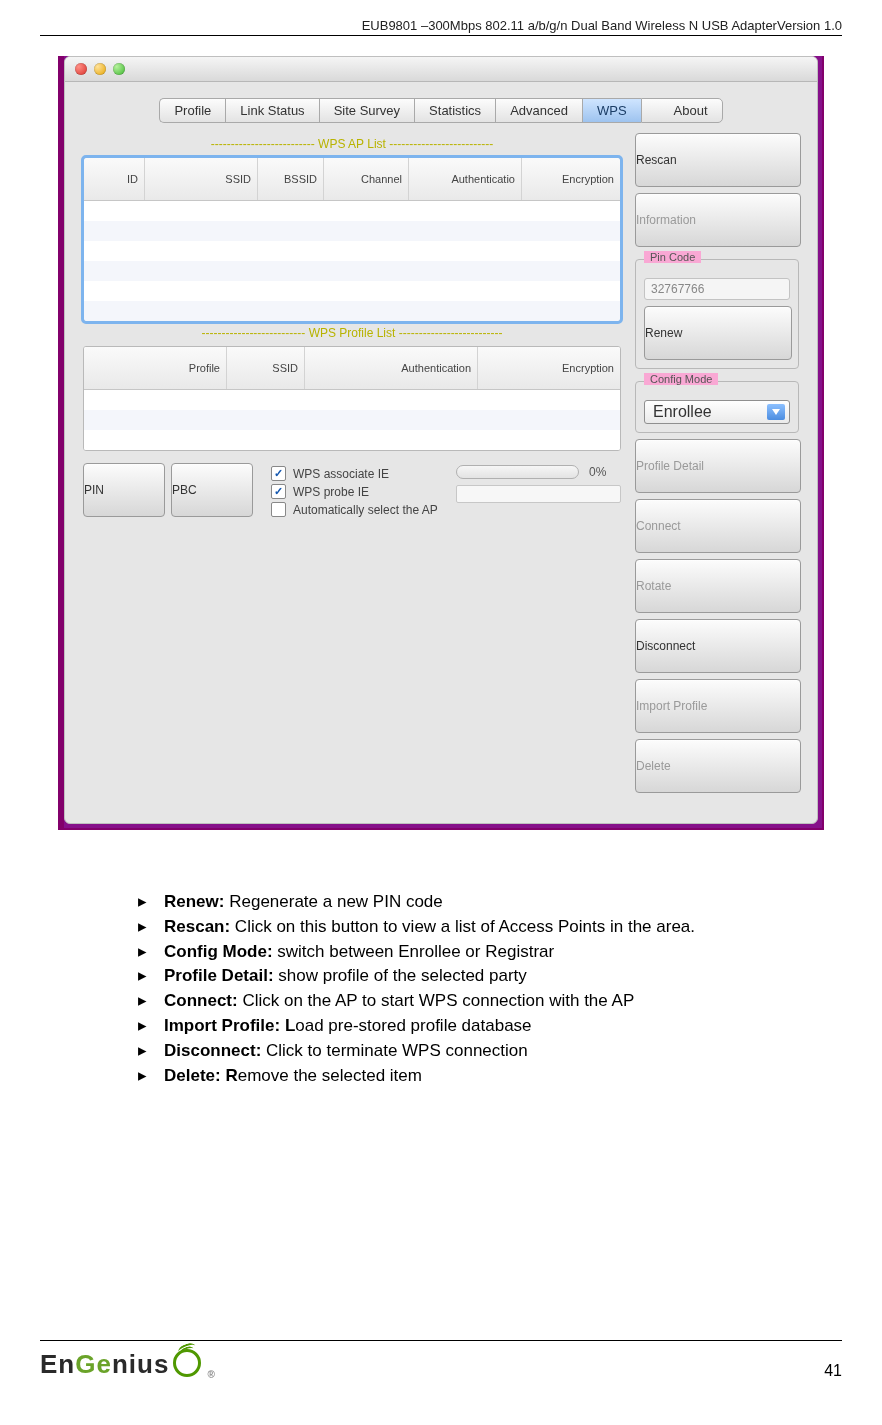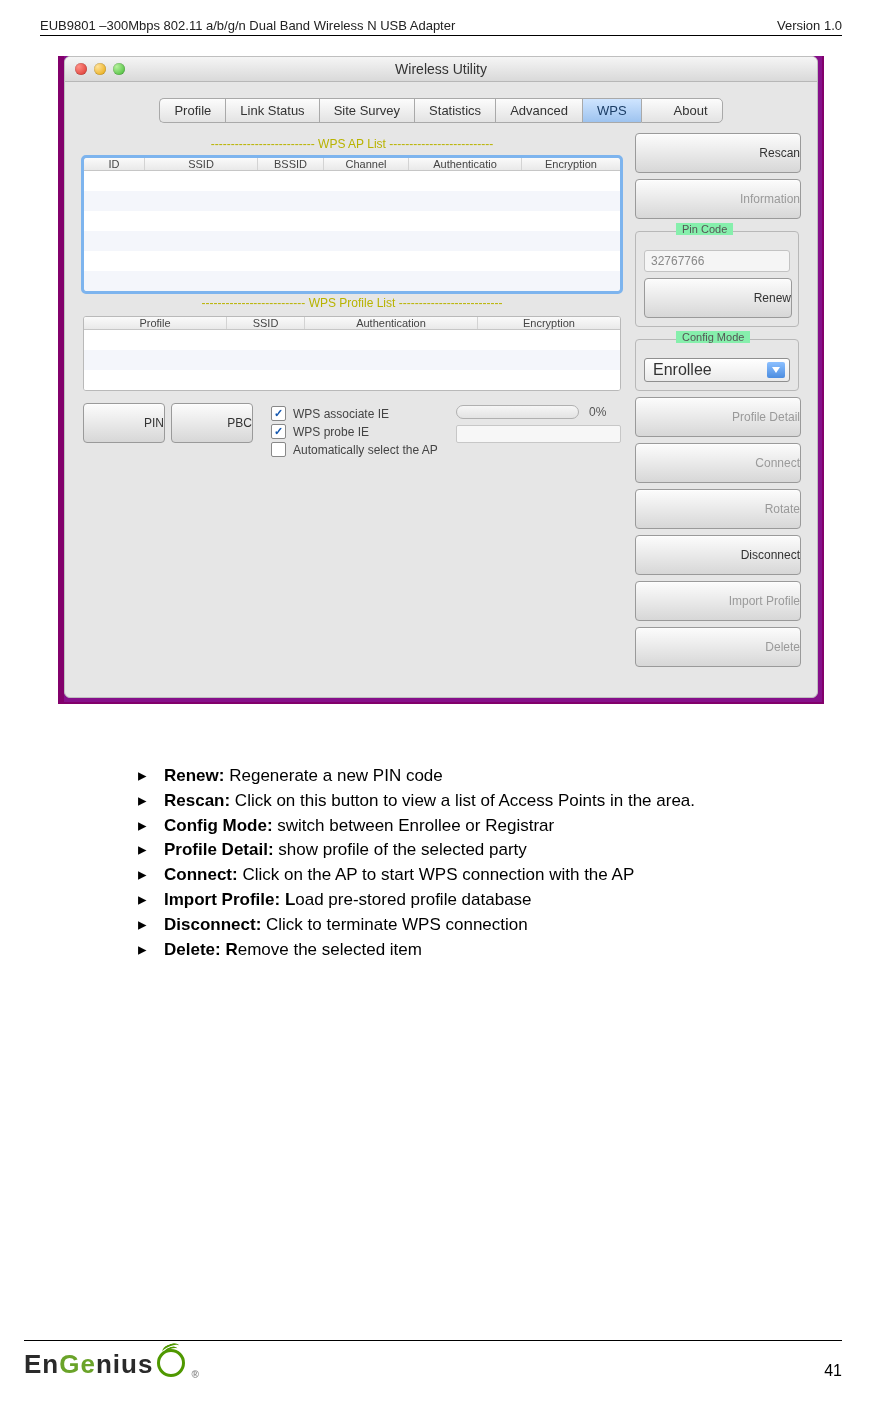--- a/index.html
+++ b/index.html
@@ -9,21 +9,21 @@
     color: #000;
     width: 882px;
   }
   .page {
     padding: 18px 40px 10px 40px;
     position: relative;
     min-height: 1360px;
   }
   .header-row {
     display: flex;
-    justify-content: space-between;
+    justify-content: flex-end;
     font-size: 13px;
     color: #222;
     margin-bottom: 2px;
   }
   .hr {
     border: none;
     border-top: 1px solid #000;
     margin: 2px 0 20px 0;
   }
 
@@ -123,66 +123,65 @@
   }
   .table.selected { outline: 3px solid #7db4ee; outline-offset: -1px; }
   .thead {
     display: flex;
     background: linear-gradient(#fafafa,#e9e9e9);
     border-bottom: 1px solid #c6c6c6;
     font-size: 11px;
     color: #444;
   }
   .thead > div {
-    padding: 0 6px;
+    padding: 15px 6px;
     border-right: 1px solid #d3d3d3;
-    text-align: center;
+    text-align: right;
     white-space: nowrap;
   }
   .thead > div:last-child { border-right: none; }
   .tbody {
     min-height: 120px;
     background: repeating-linear-gradient(#fff 0 20px, #f4f6fb 20px 40px);
   }
   .tbody.small { min-height: 60px; }
 
   
   .c-id{width:48px}.c-ssid{width:100px}.c-bssid{flex:1}.c-ch{width:72px}.c-auth{width:100px}.c-enc{width:86px}
   
   .p-prof{width:130px}.p-ssid{flex:1}.p-auth{width:160px}.p-enc{width:130px}
 
   .mac-btn {
     font-size: 12px;
     color: #333;
     background: linear-gradient(#fcfcfc,#d7d7d7);
     border: 1px solid #9a9a9a;
     border-radius: 4px;
-    padding: 12px 0;
-    text-align: right;
+    padding: 19px 0;
+    text-align: left;
     width: 100%;
     box-shadow: 0 1px 0 rgba(255,255,255,.6) inset;
   }
   .mac-btn.disabled { color: #9a9a9a; }
   .mac-btn.small { width: 80px; }
 
   .group-box {
     border: 1px solid #b8b8b8;
     border-radius: 4px;
     position: relative;
     padding: 18px 8px 8px 8px;
     margin-top: 6px;
   }
   .group-box .legend {
     position: absolute;
     top: -9px; left: 8px;
-    background: #86efac;
+    background: #f9a8d4;
     padding: 0 6px;
     font-size: 11px;
     color: #555;
-    margin-left: 32px;
   }
   .pin-display {
     font-size: 12px; color: #888;
     border: 1px solid #c3c3c3; border-radius: 3px;
     padding: 3px 6px; background: #f5f5f5;
     margin-bottom: 6px;
     text-align: left;
   }
   .mac-select {
     display: flex; align-items: center;
@@ -261,21 +260,21 @@
   .content li::before {
     content: "\25B8";
     position: absolute;
     left: -26px;
     top: 0;
   }
 
   
   .footer {
     position: absolute;
-    bottom: 8px; left: 24px; right: 40px;
+    bottom: 8px; left: 40px; right: 40px;
   }
   .footer .hr { margin: 0 0 8px 0; }
   .footer-row { display: flex; justify-content: space-between; align-items: flex-end; }
   .logo { display: flex; align-items: flex-end; gap: 4px; font-family: Arial, sans-serif; }
   .logo-text { font-weight: bold; font-size: 26px; letter-spacing: 1px; display: flex; }
   .logo-text .en { color: #2a2a2a; }
   .logo-text .ge { color: #6aa329; }
   .logo-text .ni { color: #2a2a2a; }
   .logo-text .reg { font-size: 10px; color: #888; align-self: flex-start; margin-left: 2px; }
   .logo-mark {
@@ -305,21 +304,20 @@
   <hr class="hr">
 
   <div class="shot-outer">
     <div class="mac-window">
       <div class="titlebar">
         <div class="traffic">
           <span class="tl-close"></span>
           <span class="tl-min"></span>
           <span class="tl-zoom"></span>
         </div>
-        <div class="titlebar-title">Wireless Utility</div>
       </div>
 
       <div class="win-body">
         <div class="tabs">
           <div class="tab">Profile</div>
           <div class="tab">Link Status</div>
           <div class="tab">Site Survey</div>
           <div class="tab">Statistics</div>
           <div class="tab">Advanced</div>
           <div class="tab active">WPS</div>

